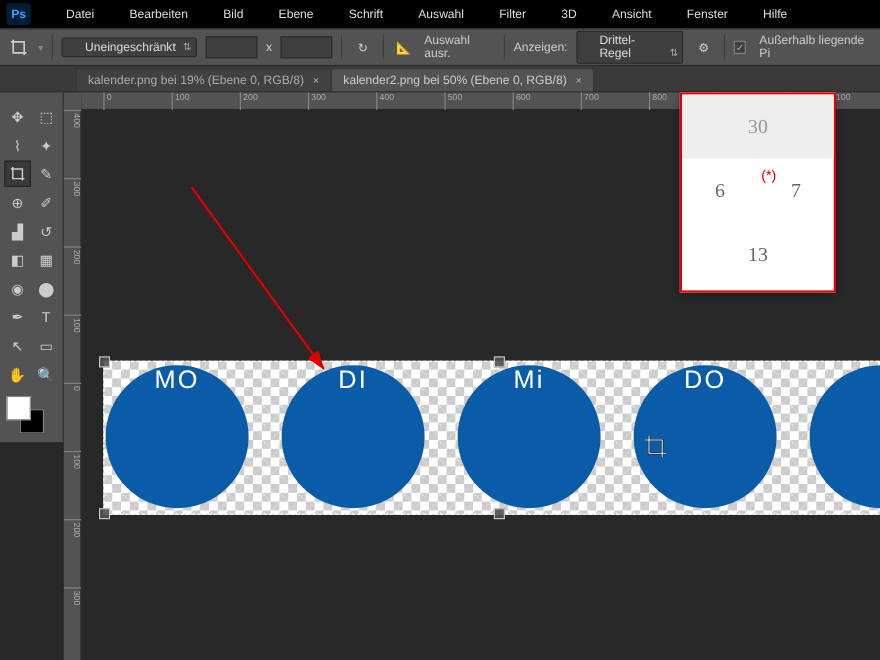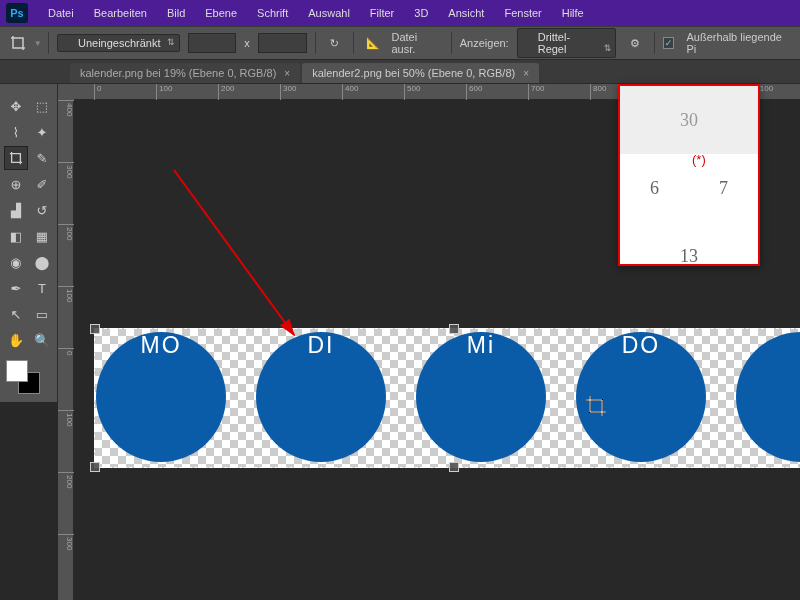--- a/index.html
+++ b/index.html
@@ -1,19 +1,19 @@
 <!DOCTYPE html>
 <html><head>
 <meta charset="utf-8">
 <style>
 * { margin: 0; padding: 0; box-sizing: border-box; font-family: "Segoe UI", Tahoma, sans-serif; }
 body { background: #535353; width: 800px; height: 600px; overflow: hidden; position: relative; }
 
 
-.menubar { height: 26px; background: #4c1d95; display: flex; align-items: center; padding-left: 6px; gap: 4px; font-size: 11px; color: #ddd; }
+.menubar { height: 26px; background: #000000; display: flex; align-items: center; padding-left: 6px; gap: 16px; font-size: 11px; color: #ddd; }
 .ps-logo { width: 22px; height: 20px; background: #001e36; color: #31a8ff; font-weight: bold; font-size: 11px; display: flex; align-items: center; justify-content: center; border-radius: 3px; margin-right: 8px; }
 .menu-item { padding: 3px 8px; cursor: pointer; }
 
 
 .optionsbar { height: 34px; background: #535353; border-top: 1px solid #3a3a3a; border-bottom: 1px solid #2a2a2a; display: flex; align-items: center; padding: 0 8px; gap: 8px; font-size: 11px; color: #ccc; }
 .tool-icon-opt { width: 20px; height: 20px; display: flex; align-items: center; justify-content: center; }
 .dropdown { background: #3f3f3f; border: 1px solid #2a2a2a; padding: 2px 18px 2px 20px; font-size: 11px; color: #ddd; position: relative; border-radius: 2px; }
 .dropdown::after { content: "⇅"; position: absolute; right: 4px; font-size: 9px; color: #aaa; }
 .numbox { background: #3f3f3f; border: 1px solid #2a2a2a; width: 50px; height: 20px; }
 .sep { width: 1px; height: 22px; background: #3a3a3a; }
@@ -62,21 +62,21 @@
   background-size: 16px 16px; background-position: 0 0,0 8px,8px -8px,-8px 0; background-color: #fff; }
 
 
 .day-circle { position: absolute; width: 130px; height: 130px; border-radius: 50%; background: #0a5ca8; color: #fff; display: flex; align-items: flex-start; justify-content: center; font-size: 23px; font-weight: 400; letter-spacing: 2px; }
 
 
 .arrow-svg { position: absolute; left: 80px; top: 60px; pointer-events: none; }
 
 
 .cal-panel { position: absolute; left: 618px; top: 84px; width: 142px; height: 182px; background: #fff; border: 2px solid #e60000; box-shadow: 0 2px 8px rgba(0,0,0,0.4); }
-.cal-row { display: flex; height: 68px; }
+.cal-row { display: flex; height: 58px; }
 .cal-cell { flex: 1; display: flex; align-items: center; justify-content: center; font-size: 18px; color: #666; font-family: Georgia, serif; font-weight: 300; }
 .cal-row.muted .cal-cell { background: #eee; color: #999; }
 .cal-star { position: absolute; left: 72px; top: 66px; color: #d00; font-size: 13px; }
 
 
 .crop-cursor { position: absolute; left: 512px; top: 296px; width: 20px; height: 20px; }
 .crop-cursor svg { width: 20px; height: 20px; }
 
 .dark { position: absolute; left: 16px; top: 16px; right: 0; bottom: 0; background: #282828; }
 </style>
@@ -107,21 +107,21 @@
   <span style="color:#888;font-size:9px">▾</span>
   <div class="sep"></div>
   <div class="dropdown">Uneingeschränkt</div>
   <div class="numbox"></div>
   <span>x</span>
   <div class="numbox"></div>
   <div class="sep"></div>
   <span class="icon-btn">↻</span>
   <div class="sep"></div>
   <span class="icon-btn">📐</span>
-  <span>Datei ausr.</span>
+  <span>Auswahl ausr.</span>
   <div class="sep"></div>
   <span>Anzeigen:</span>
   <div class="dropdown">Drittel-Regel</div>
   <span class="icon-btn">⚙</span>
   <div class="sep"></div>
   <span class="checkbox">✓</span>
   <span>Außerhalb liegende Pi</span>
 </div>
 
 <div class="tabs">

